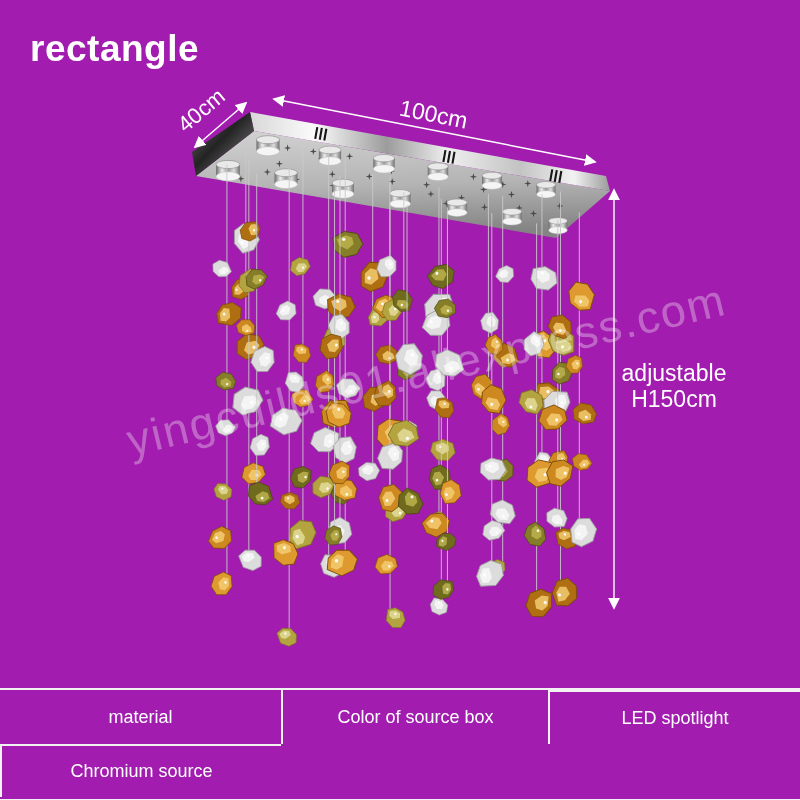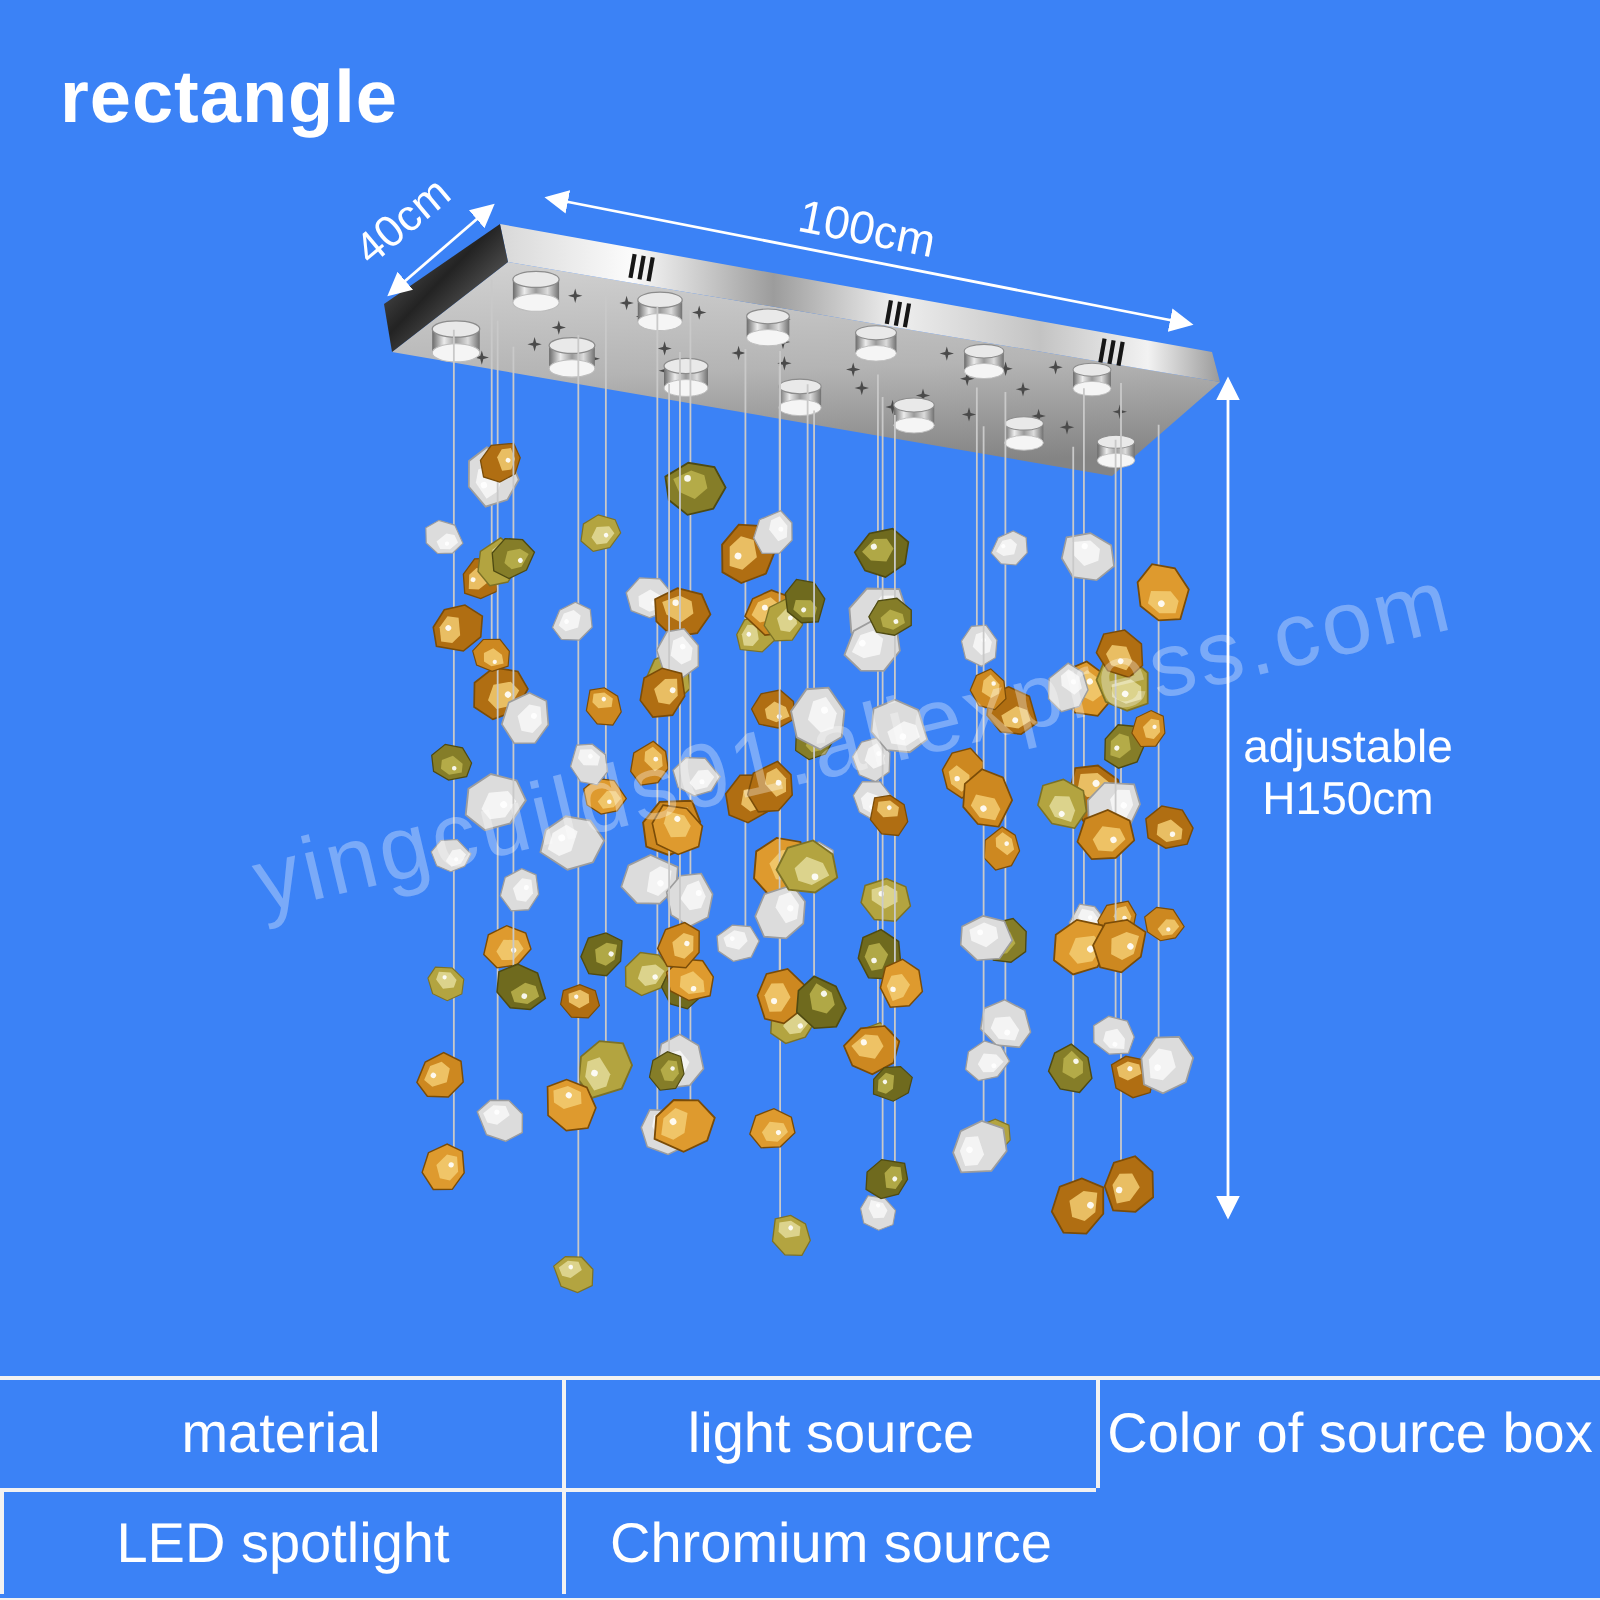--- a/index.html
+++ b/index.html
@@ -1,36 +1,36 @@
 <!DOCTYPE html>
 <html><head>
 <meta charset="utf-8">
 <style>
   html,body{margin:0;padding:0;}
   #stage{
     position:relative;width:800px;height:800px;overflow:hidden;
-    background:#3b82f6;
+    background:#a21caf;
     font-family:"Liberation Sans", sans-serif;
   }
   #shape-title{
     position:absolute;left:30px;top:28px;
     color:#ffffff;font-size:37px;font-weight:700;letter-spacing:0.5px;
   }
   #chandelier-svg{position:absolute;left:0;top:0;}
   .dim-text{fill:#ffffff;font-size:22px;font-family:"Liberation Sans",sans-serif;}
   .dim-line{stroke:#ffffff;stroke-width:1.4;fill:none;}
   #watermark-text{
     fill:#ffffff;opacity:0.32;font-size:45px;letter-spacing:2px;
     font-family:"Liberation Sans",sans-serif;
   }
   #spec-table{
     position:absolute;left:0;top:688px;width:800px;height:109px;
     border-top:2px solid #f2f2f2;border-bottom:2px solid #f2f2f2;
     display:grid;grid-template-columns:281px 267px 252px;grid-template-rows:54px 53px;
-    color:#ffffff;font-size:28px;
+    color:#ffffff;font-size:18px;
   }
   .cell{
     display:flex;align-items:center;justify-content:center;
     border-left:2px solid #f2f2f2;border-top:2px solid #f2f2f2;
     overflow:hidden;white-space:nowrap;
   }
   .cell.c0{border-left:none;}
   .cell.r0{border-top:none;}
 </style>
 </head>
@@ -863,18 +863,17 @@
       <line class="dim-line" x1="614" y1="190" x2="614" y2="608" marker-start="url(#arw)" marker-end="url(#arw)"></line>
       <text class="dim-text" style="font-size:23px" x="674" y="381" text-anchor="middle">adjustable</text>
       <text class="dim-text" style="font-size:23px" x="674" y="407" text-anchor="middle">H150cm</text>
     </g>
 
     <text id="watermark-text" transform="translate(430,385) rotate(-13.4)" text-anchor="middle">yingcuilds01.aliexpress.com</text>
   </svg>
 
   <div id="spec-table">
     <div class="cell r0 c0">material</div>
-    <div class="cell r0">light source</div>
     <div class="cell r0">Color of source box</div>
     <div class="cell">LED spotlight</div>
     <div class="cell">Chromium source</div>
   </div>
 </div>
 
 </body></html>

